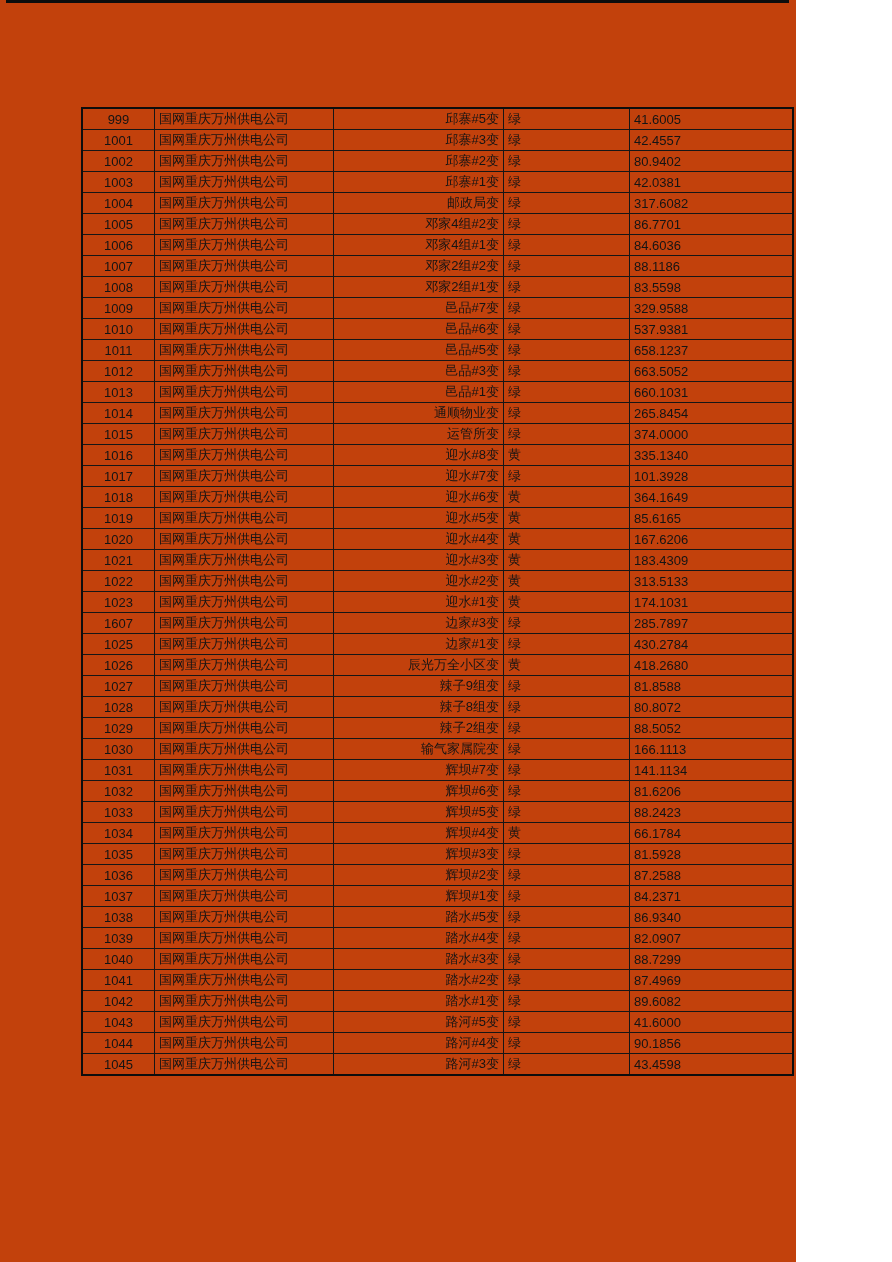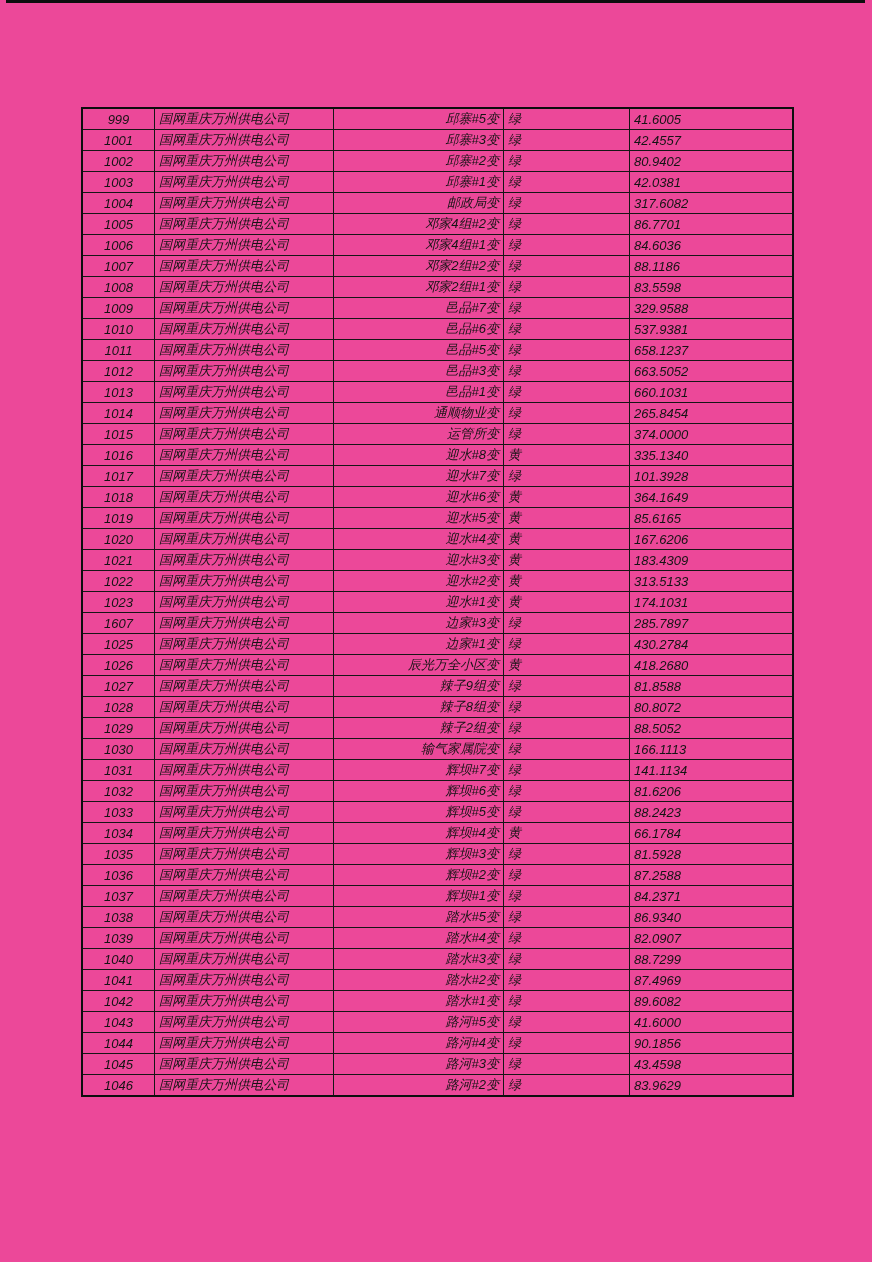--- a/index.html
+++ b/index.html
@@ -2,26 +2,25 @@
 <html><head>
 <meta charset="utf-8">
 <style>
   html, body {
     margin: 0;
     padding: 0;
     background: #ffffff;
   }
   .page {
     position: relative;
-    width: 872px;
+    width: 796px;
     height: 1262px;
-    background: #ec4899;
+    background: #c2410c;
     overflow: hidden;
     font-family: "Liberation Sans", "DejaVu Sans", sans-serif;
-    font-style: italic;
   }
   .top-edge {
     position: absolute;
     top: 0;
     left: 6px;
     right: 7px;
     height: 3px;
     background: #0d0d0d;
   }
   .table-wrap {
@@ -374,23 +373,16 @@
             <td class="col-stat">绿</td>
             <td class="col-val">90.1856</td>
           </tr>
           <tr>
             <td class="col-no">1045</td>
             <td class="col-comp">国网重庆万州供电公司</td>
             <td class="col-sub">路河#3变</td>
             <td class="col-stat">绿</td>
             <td class="col-val">43.4598</td>
           </tr>
-          <tr>
-            <td class="col-no">1046</td>
-            <td class="col-comp">国网重庆万州供电公司</td>
-            <td class="col-sub">路河#2变</td>
-            <td class="col-stat">绿</td>
-            <td class="col-val">83.9629</td>
-          </tr>
         </tbody>
     </table>
   </div>
 </div>
 
 </body></html>

